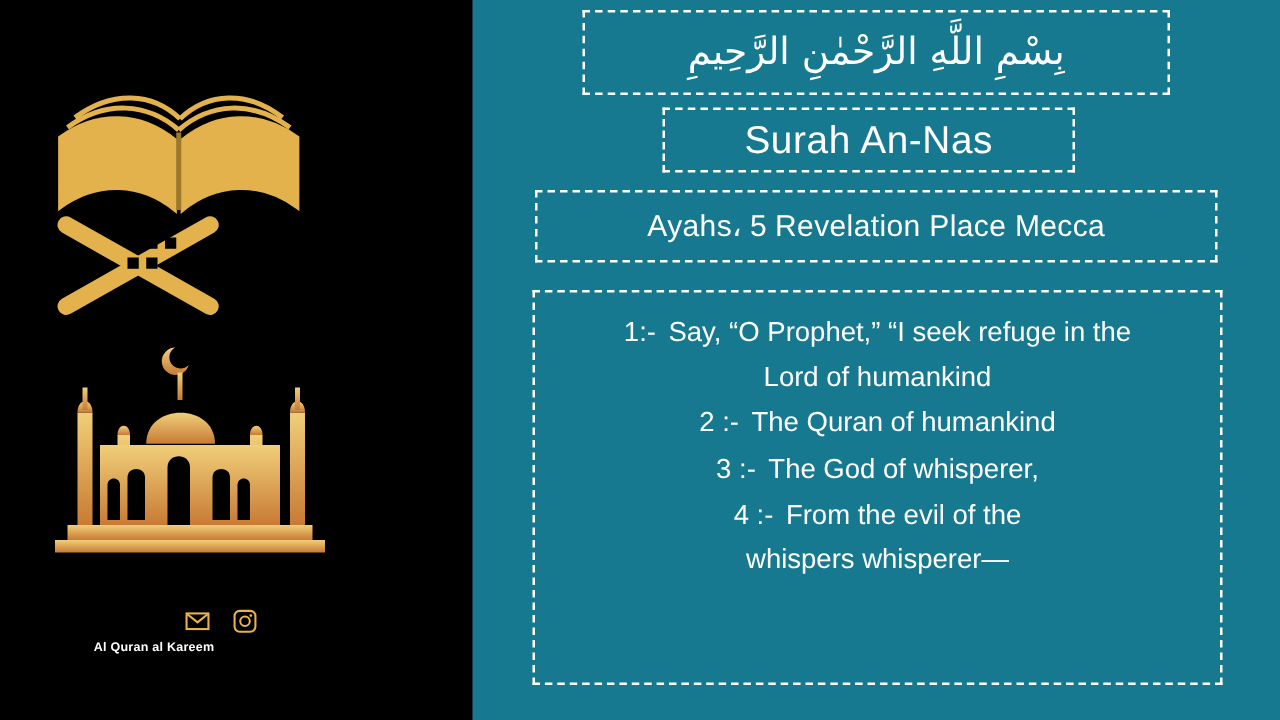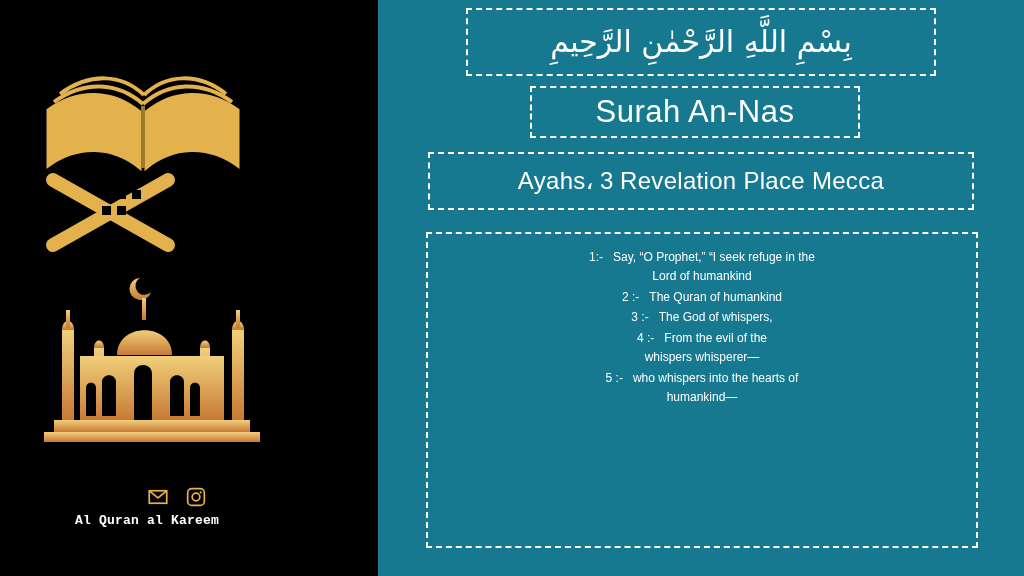--- a/index.html
+++ b/index.html
@@ -53,24 +53,24 @@
   .social-icon {
     width: 20px;
     height: 20px;
     display: block;
   }
   .brand-label {
     position: absolute;
     left: 75px;
     top: 513px;
     color: #ffffff;
-    font-size: 13px;
+    font-size: 10px;
     font-weight: bold;
     letter-spacing: 0.2px;
-    font-family: Liberation Mono, monospace;
+    font-family: Liberation Sans, sans-serif;
   }
   
   .right-panel {
     position: relative;
     flex: 1 1 auto;
     height: 576px;
     background: #17798f;
   }
   .dashed-box {
     position: absolute;
@@ -129,21 +129,21 @@
     padding: 14px 16px 10px 16px;
   }
   .ayah-list {
     width: 100%;
     list-style: none;
     margin: 0;
     padding: 0;
   }
   .ayah-item {
     color: #ffffff;
-    font-size: 12px;
+    font-size: 22px;
     line-height: 1.62;
     text-align: center;
     margin: 0 0 1px 0;
     white-space: pre-wrap;
   }
   .ayah-num {
     display: inline;
     margin-right: 10px;
   }
 </style>
@@ -241,30 +241,28 @@
 
     <div class="dashed-box surah-box">
       <div class="surah-text">Surah An-Nas</div>
     </div>
 
     <div class="dashed-box basmala-box">
       <div class="basmala-text">بِسْمِ اللَّهِ الرَّحْمٰنِ الرَّحِيمِ</div>
     </div>
 
     <div class="dashed-box meta-box">
-      <div class="meta-text">Ayahs،  3  Revelation Place  Mecca</div>
+      <div class="meta-text">Ayahs،  5  Revelation Place  Mecca</div>
     </div>
 
     <div class="dashed-box ayah-box">
       <ul class="ayah-list">
           <li class="ayah-item"><span class="ayah-num">1:-</span><span>Say, “O Prophet,” “I seek refuge in the
 Lord of humankind</span></li>
           <li class="ayah-item"><span class="ayah-num">2 :-</span><span>The Quran of humankind</span></li>
-          <li class="ayah-item"><span class="ayah-num">3 :-</span><span>The God of whispers,</span></li>
+          <li class="ayah-item"><span class="ayah-num">3 :-</span><span>The God of whisperer,</span></li>
           <li class="ayah-item"><span class="ayah-num">4 :-</span><span>From the evil of the
 whispers whisperer—</span></li>
-          <li class="ayah-item"><span class="ayah-num">5 :-</span><span>who whispers into the hearts of
-humankind—</span></li>
         </ul>
     </div>
 
   </div>
 </div>
 
 </body></html>

